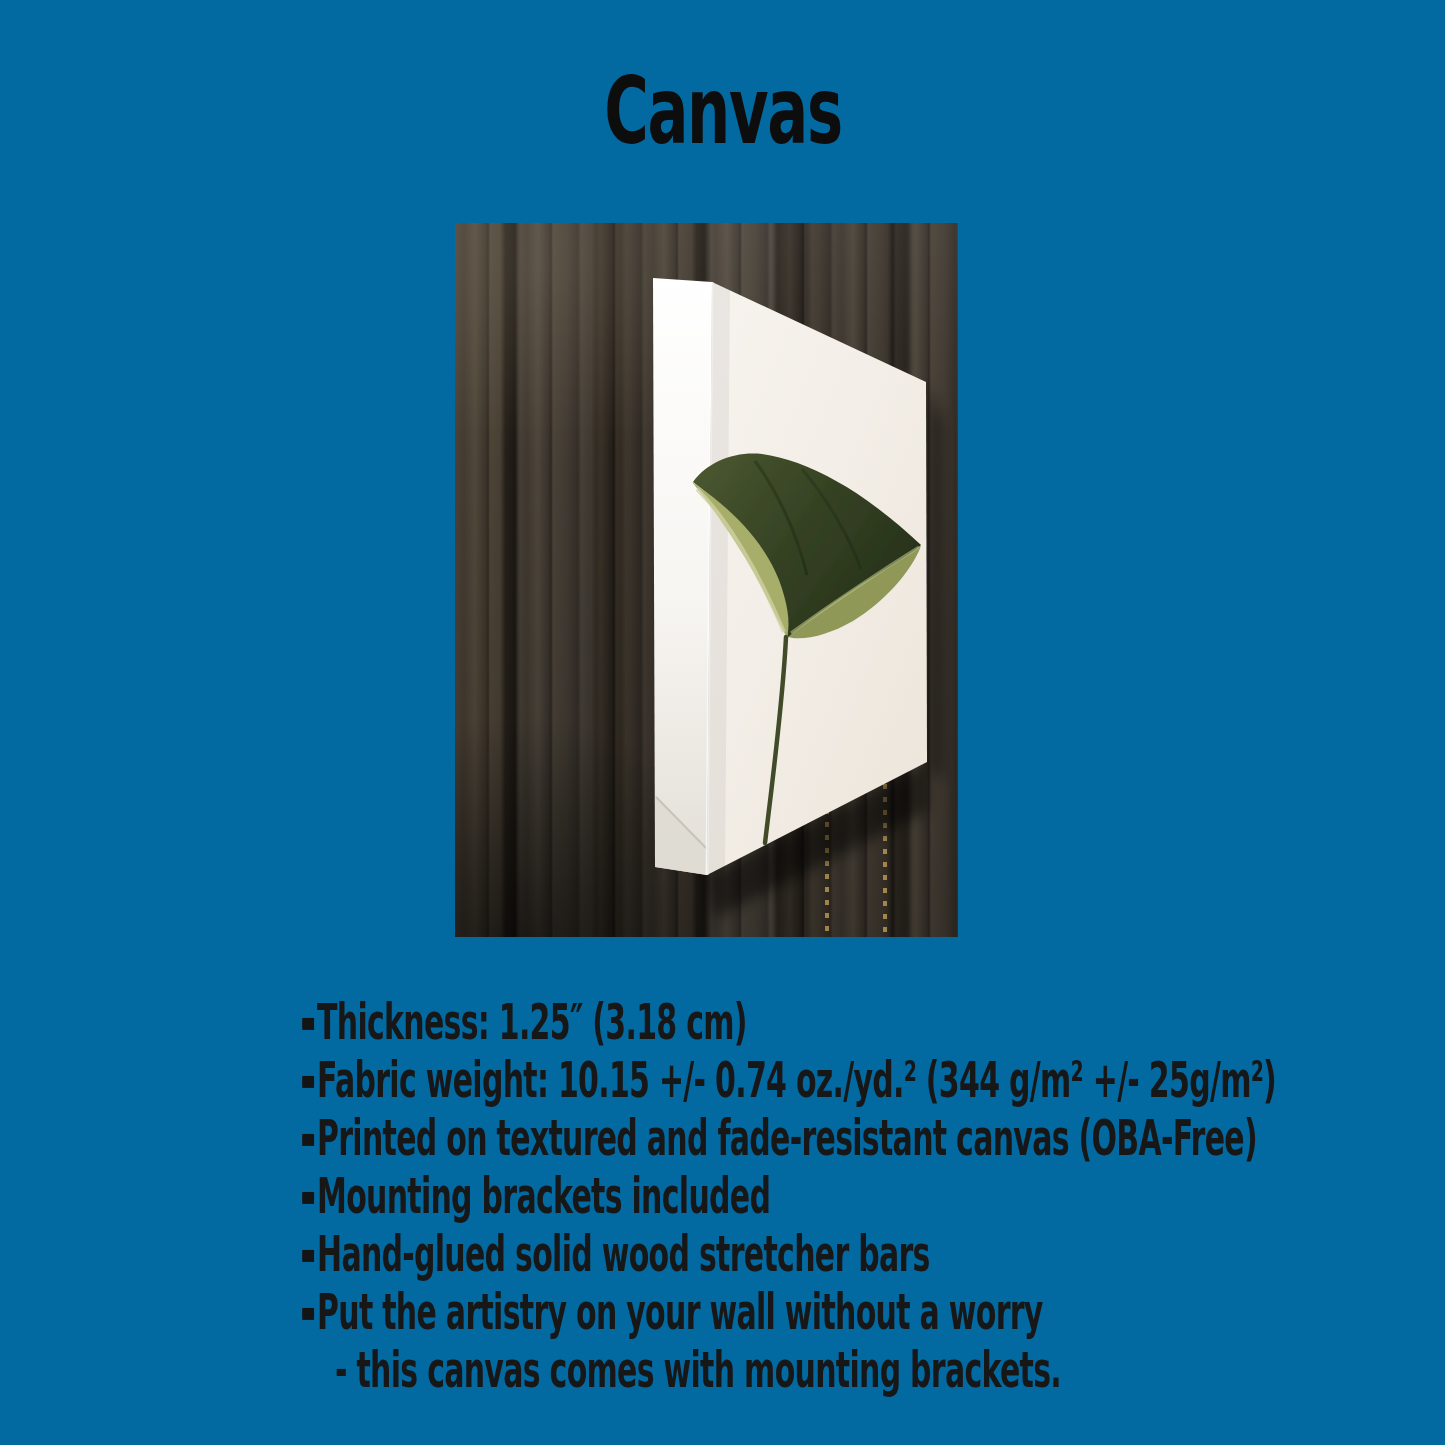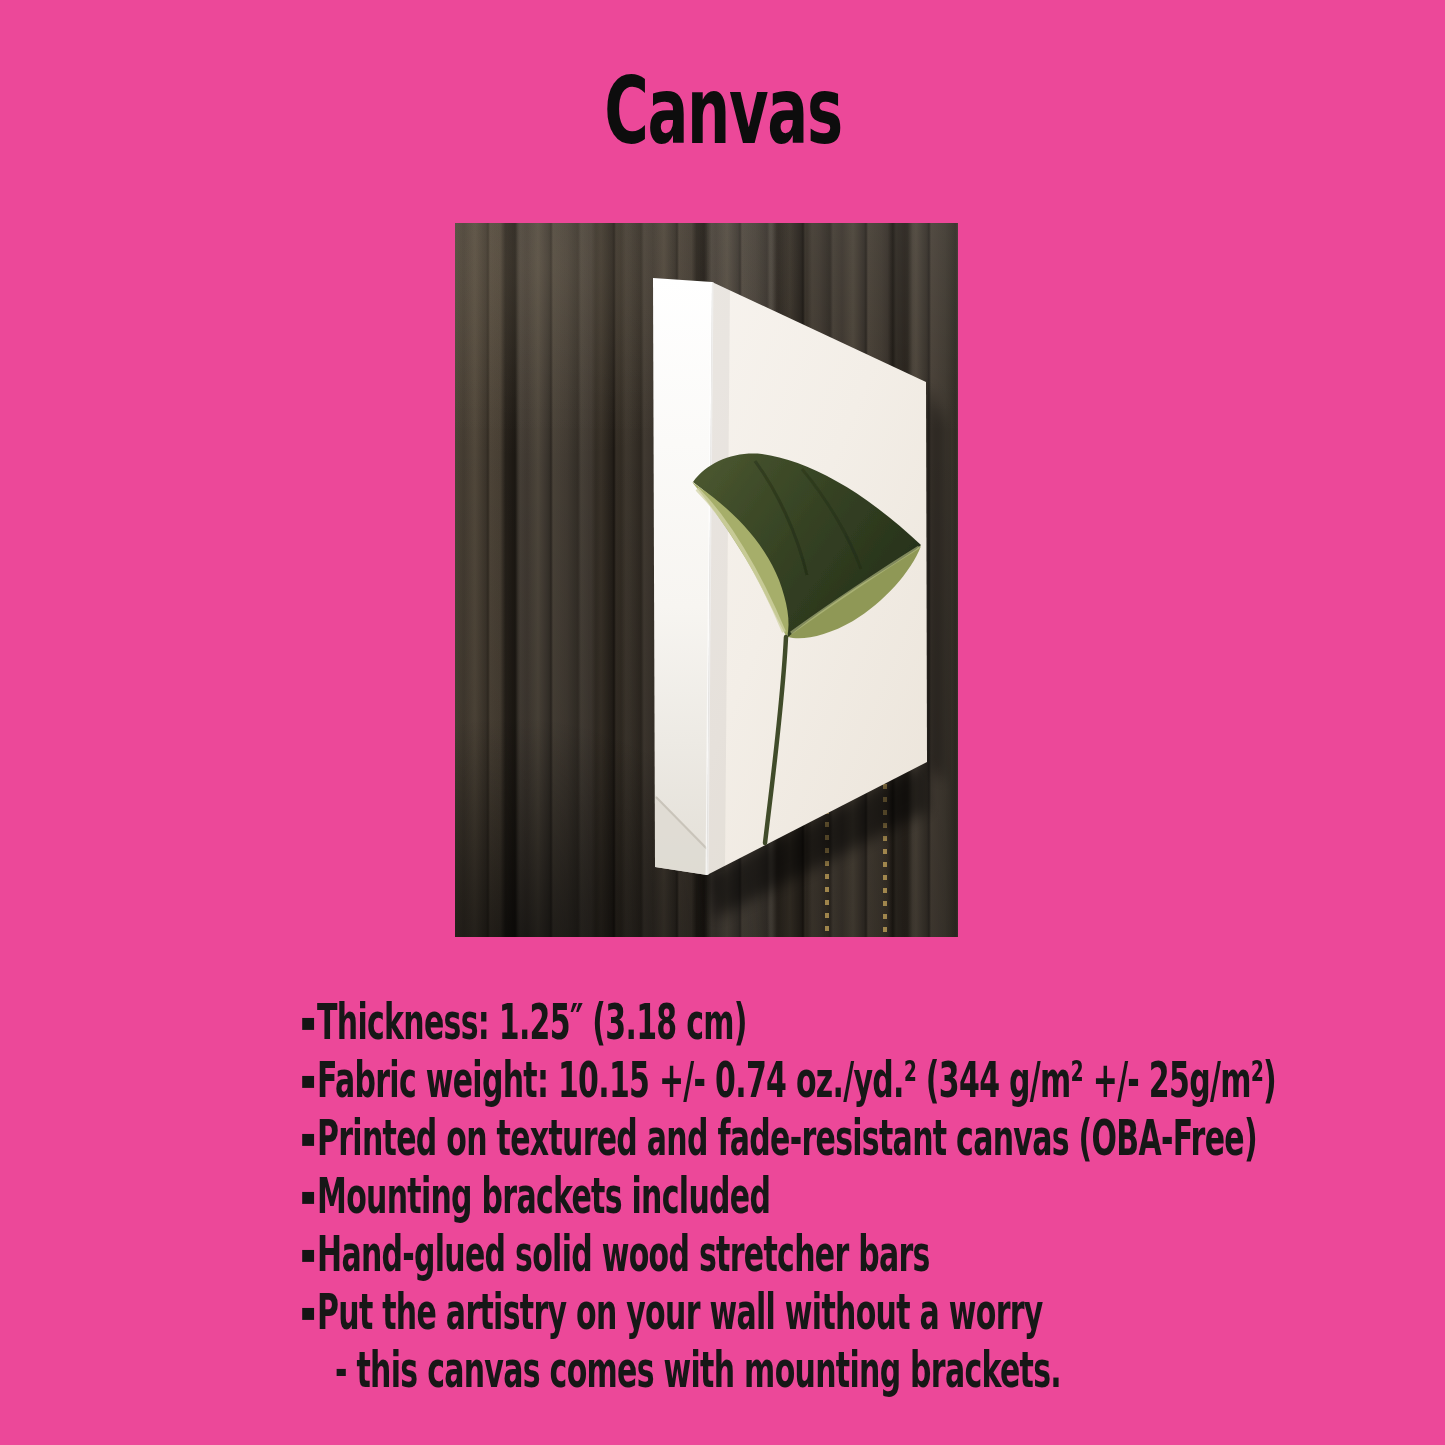--- a/index.html
+++ b/index.html
@@ -1,16 +1,16 @@
 <!DOCTYPE html>
 <html><head>
 <meta charset="utf-8">
 <style>
   html,body{margin:0;padding:0;background:#fff;}
-  .page{position:relative;width:1445px;height:1445px;background:#ec4899;overflow:hidden;
+  .page{position:relative;width:1445px;height:1445px;background:#0369a1;overflow:hidden;
         font-family:"DejaVu Sans","Liberation Sans",sans-serif;color:#141414;}
 
   
   .title-wrap{position:absolute;top:66px;left:0;width:100%;text-align:center;}
   .title{display:inline-block;font-size:92px;font-weight:700;letter-spacing:-2px;line-height:1;
          transform:scaleX(.66);transform-origin:50% 50%;color:#0d0d0d;}
 
   
   .photo{position:absolute;left:455px;top:223px;width:503px;height:714px;overflow:hidden;
     background-color:#332c23;

